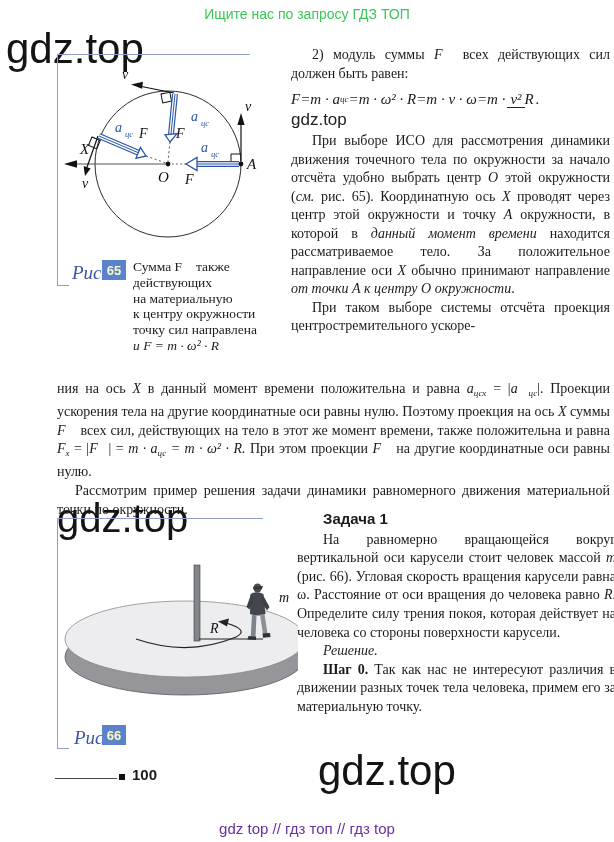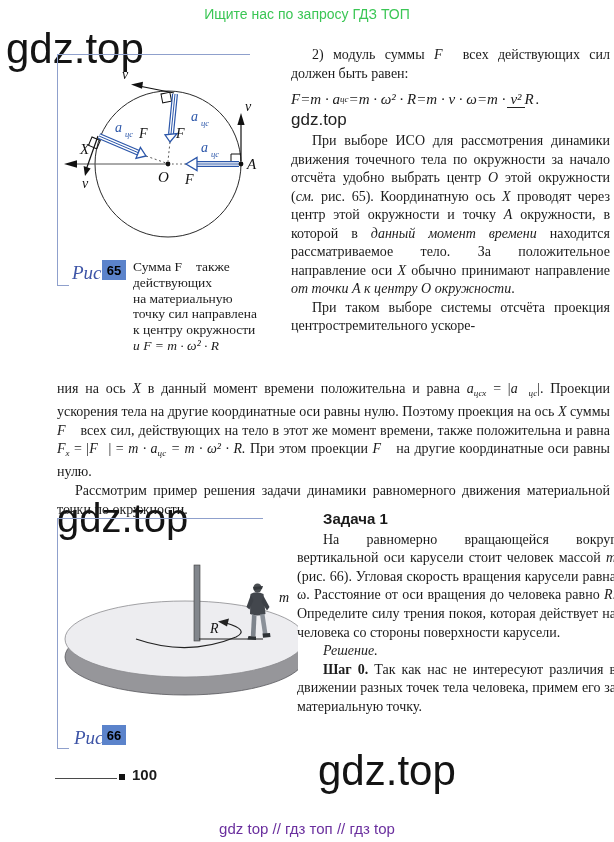--- a/index.html
+++ b/index.html
@@ -22,21 +22,21 @@
   .ind{text-indent:21px;}
   .formula{font-style:italic;font-size:15px;margin:7px 0 2px 0;display:flex;align-items:center;}
   .fsub{font-size:9px;font-style:italic;vertical-align:-3px;}
   .frac{display:inline-flex;text-align:center;margin:0 2px;vertical-align:middle;}
   .fnum{display:block;border-bottom:1px solid #222;padding:0 3px;line-height:1.1;}
   .fden{display:block;line-height:1.15;}
   .wide{left:57px;top:380px;width:553px;font-size:14px;line-height:18.8px;}
   .task{left:297px;top:510px;width:319px;font-size:14px;line-height:18.6px;}
   .task-title{font-family:"Liberation Sans",sans-serif;font-weight:bold;font-size:15px;margin:0 0 2px 26px;}
   .fig-label{font-size:19px;font-style:italic;color:#3d54a6;}
-  .fig-badge{width:24px;height:20px;background:#5b83cb;color:#000000;font-family:"Liberation Sans",sans-serif;
+  .fig-badge{width:24px;height:20px;background:#5b83cb;color:#fef9c3;font-family:"Liberation Sans",sans-serif;
              font-weight:bold;font-size:13px;display:flex;align-items:center;justify-content:center;}
   .cap65{left:133px;top:259px;width:158px;font-size:13.5px;line-height:15.8px;}
   .pageline{left:55px;top:778px;width:62px;height:1px;background:#4a4a4a;}
   .pagesq{left:119px;top:774px;width:6px;height:6px;background:#111;}
   .pagenum{left:132px;top:766px;font-family:"Liberation Sans",sans-serif;font-weight:bold;font-size:15px;}
   .footer{top:820px;left:0;right:0;text-align:center;font-size:15px;color:#6a2f9e;font-family:"Liberation Sans",sans-serif;}
   svg text{font-family:"Liberation Serif",serif;}
 </style>
 </head>
 <body>
@@ -109,22 +109,22 @@
   <circle cx="186" cy="116" r="2.4" fill="#111"></circle>
   <text x="192" y="121" font-size="15" font-style="italic" fill="#111">A</text>
 </svg>
 
 <div class="abs fig-label" style="left:72px;top:262px;">Рис.</div>
 <div class="abs fig-badge" style="left:102px;top:260px;">65</div>
 <div class="abs cap65">
   <div>Сумма F⃗ также</div>
   <div>действующих</div>
   <div>на материальную</div>
+  <div>к центру окружности</div>
   <div>точку сил направлена</div>
-  <div>к центру окружности</div>
   <div class="it">и F = m · ω² · R</div>
 </div>
 
 <div class="abs col-right jus">
   <p class="para ind"><span>2) модуль суммы </span><span class="it">F⃗</span><span> всех действующих сил должен быть равен:</span></p>
   <div class="formula">
     <span>F</span>
       <span> = </span>
       <span>m · a</span>
       <span class="fsub">цс</span>

